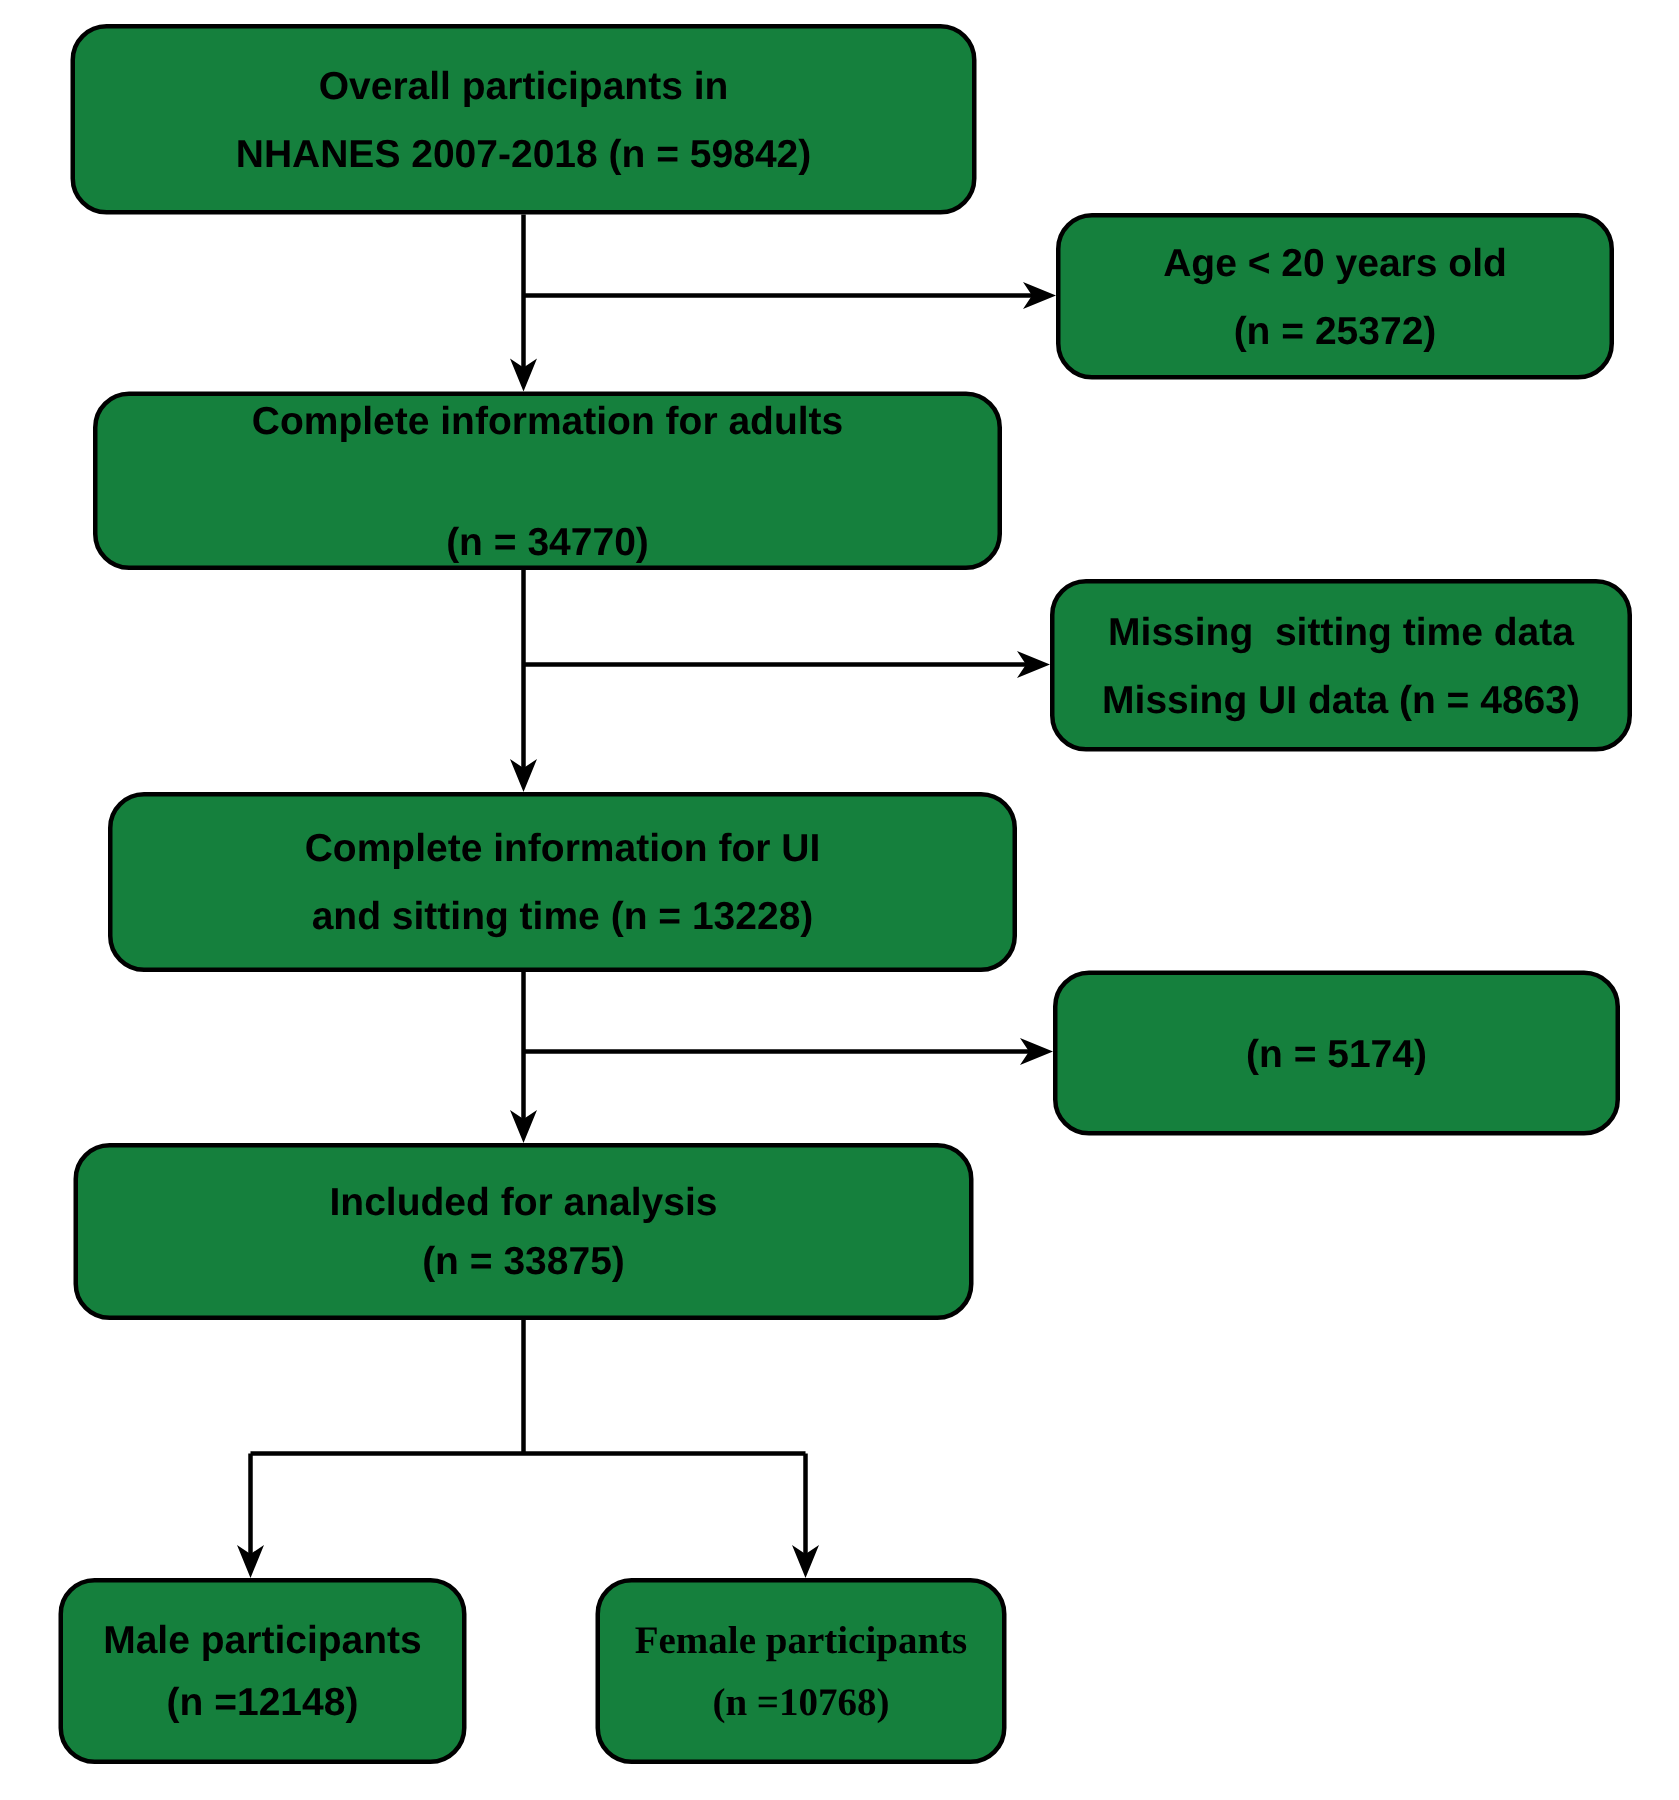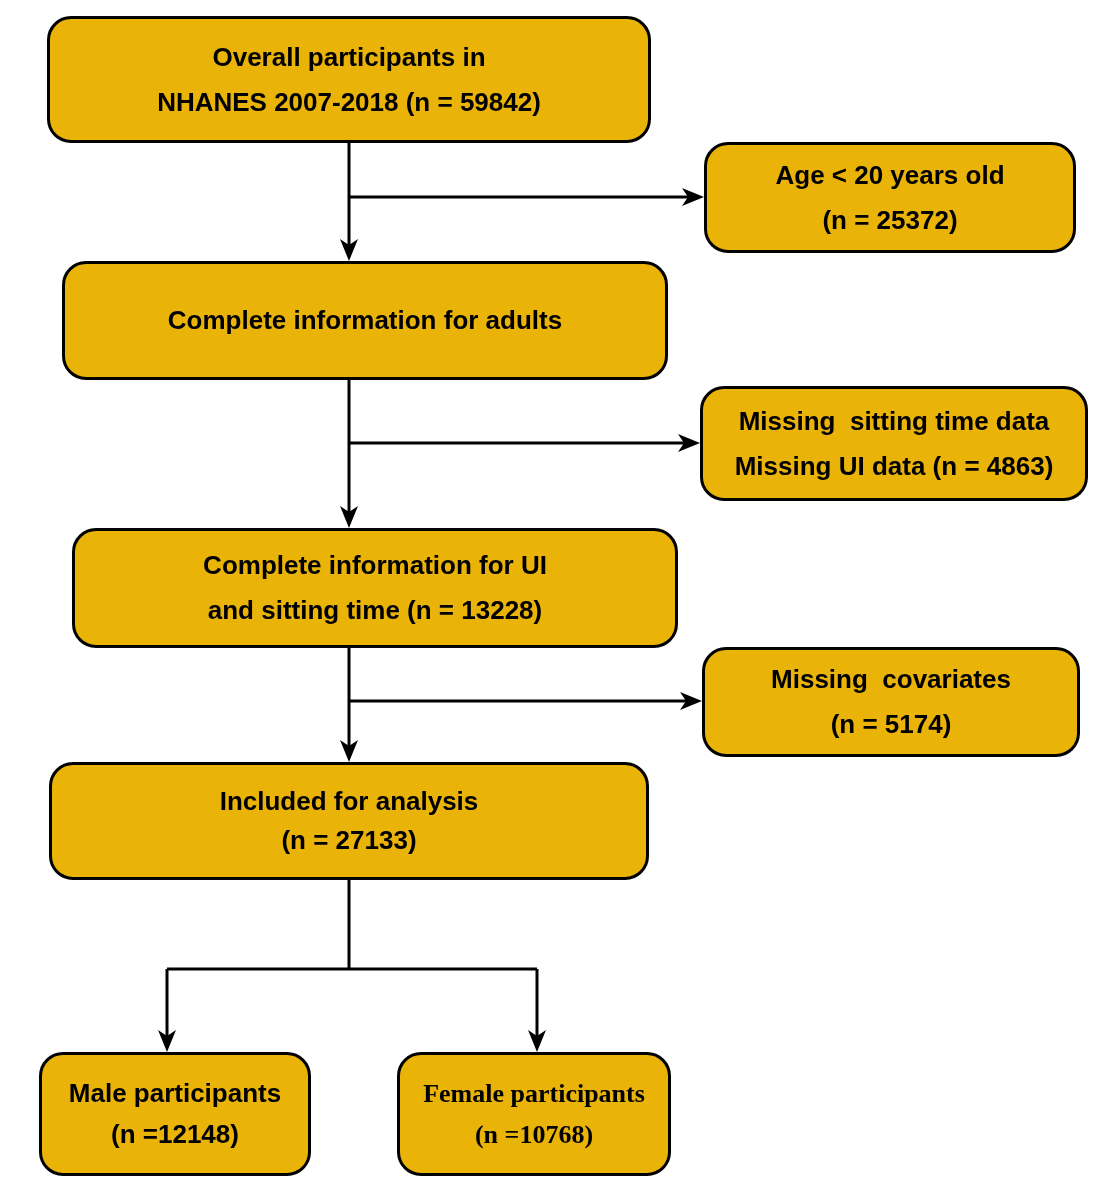--- a/index.html
+++ b/index.html
@@ -20,21 +20,21 @@
     left: 0;
     top: 0;
     width: 1119px;
     height: 1200px;
   }
   .box {
     position: absolute;
     box-sizing: border-box;
     border: 3.5px solid #000000;
     border-radius: 24px;
-    background: #eab308;
+    background: #15803d;
     display: flex;
     flex-direction: column;
     justify-content: center;
     align-items: center;
     text-align: center;
     font-weight: bold;
     font-size: 26px;
     color: #000000;
   }
   .box .line {
@@ -104,40 +104,40 @@
     <div class="line">NHANES 2007-2018 (n = 59842)</div>
   </div>
 
   <div class="box b-age-excluded">
     <div class="line">Age &lt; 20 years old</div>
     <div class="line">(n = 25372)</div>
   </div>
 
   <div class="box b-adults">
     <div class="line">Complete information for adults</div>
+    <div class="line">(n = 34770)</div>
   </div>
 
   <div class="box b-missing-sitting">
     <div class="line">Missing  sitting time data</div>
     <div class="line">Missing UI data (n = 4863)</div>
   </div>
 
   <div class="box b-ui-sitting">
     <div class="line">Complete information for UI</div>
     <div class="line">and sitting time (n = 13228)</div>
   </div>
 
   <div class="box b-missing-covariates">
-    <div class="line">Missing  covariates</div>
     <div class="line">(n = 5174)</div>
   </div>
 
   <div class="box tight b-included">
     <div class="line">Included for analysis</div>
-    <div class="line">(n = 27133)</div>
+    <div class="line">(n = 33875)</div>
   </div>
 
   <div class="box bottom b-male">
     <div class="line">Male participants</div>
     <div class="line">(n =12148)</div>
   </div>
 
   <div class="box bottom b-female">
     <div class="line">Female participants</div>
     <div class="line">(n =10768)</div>

